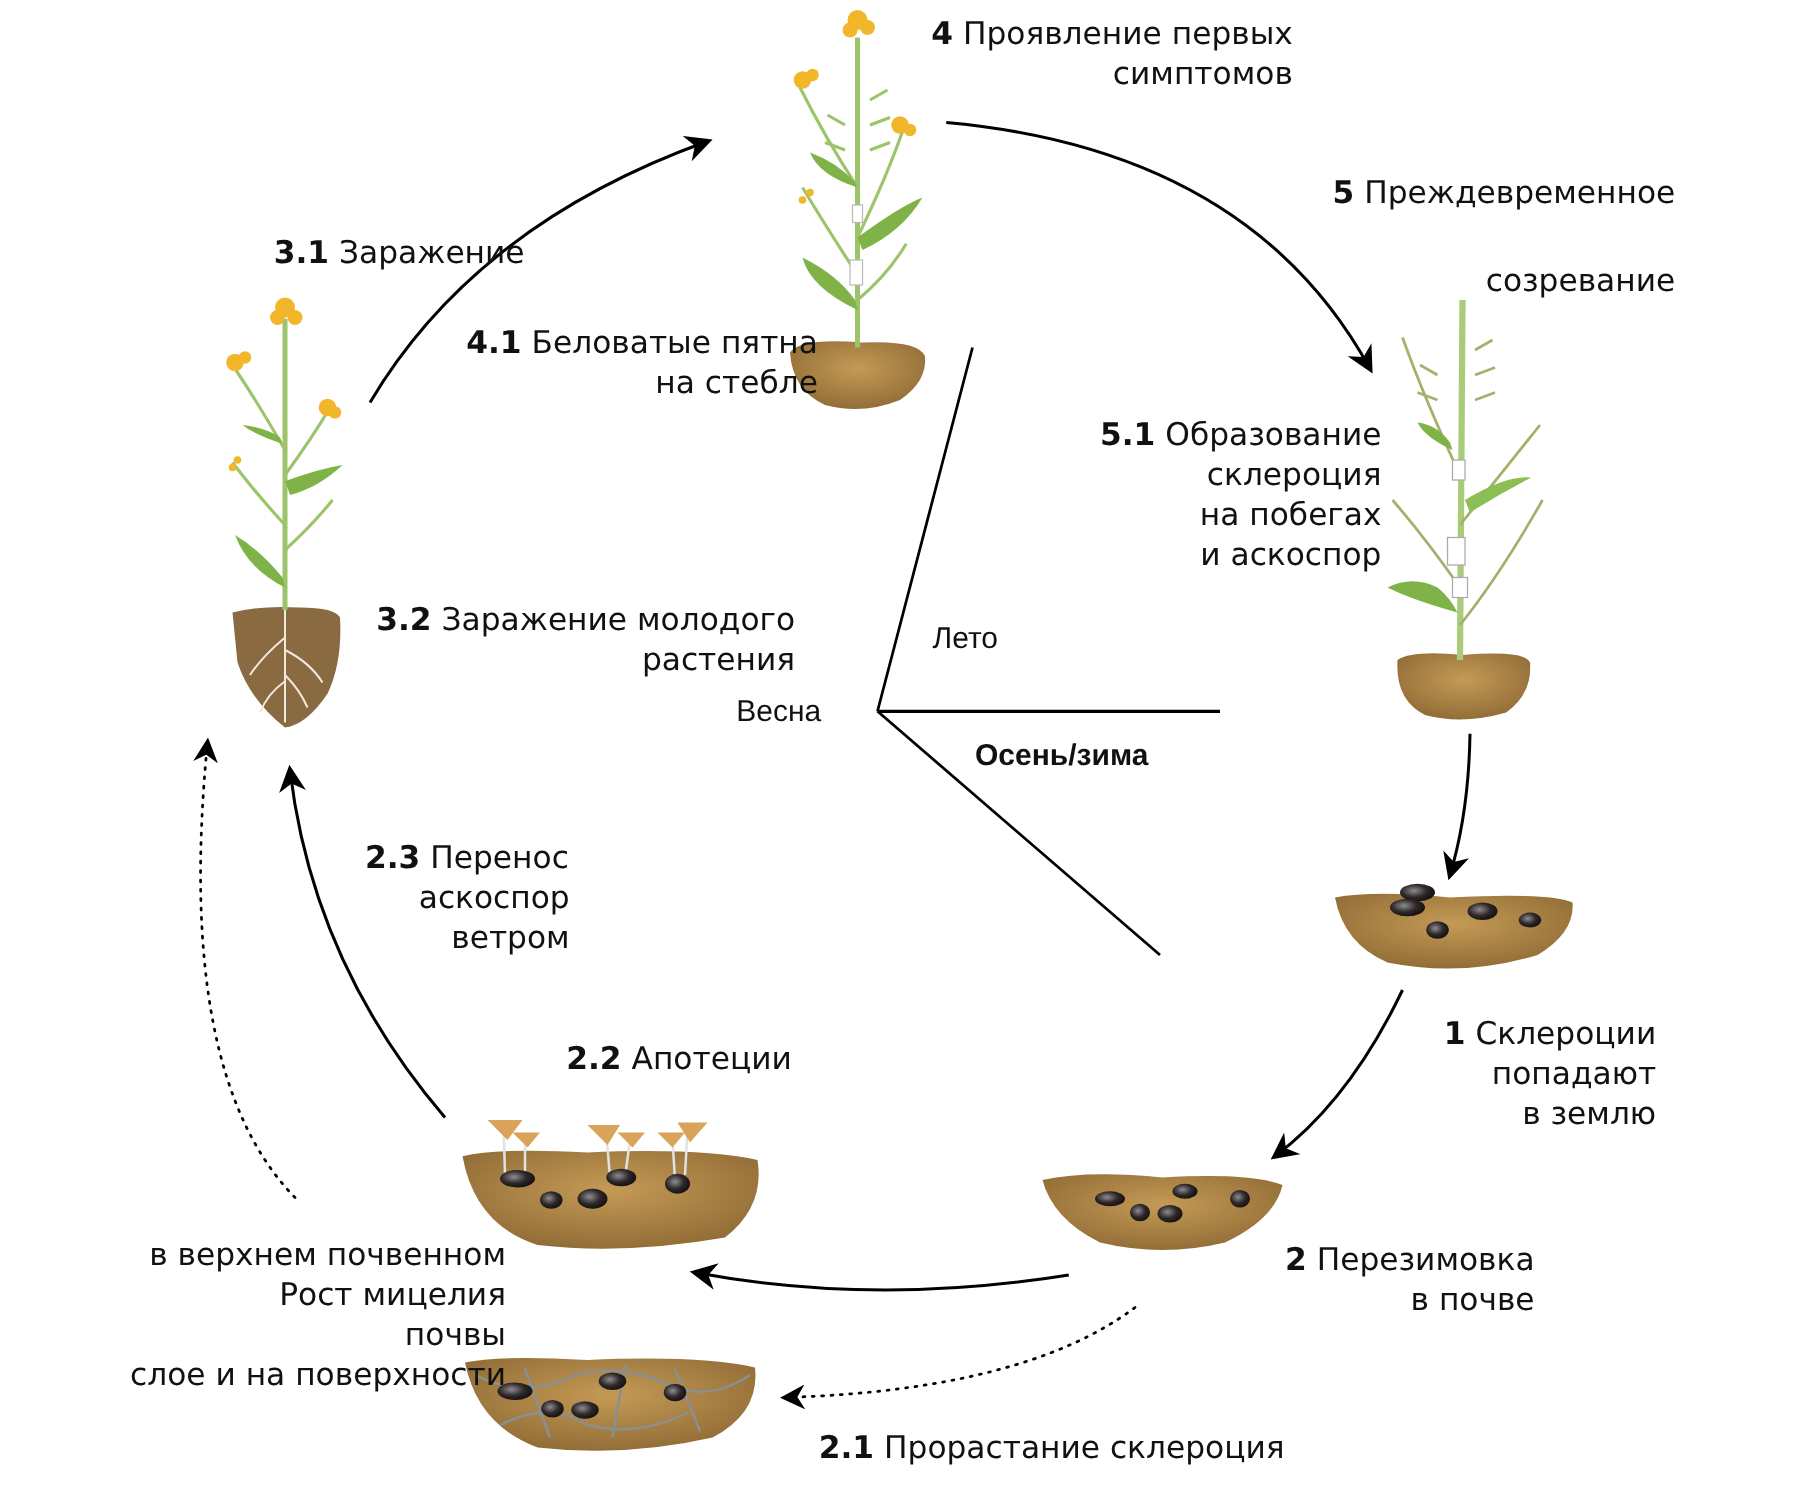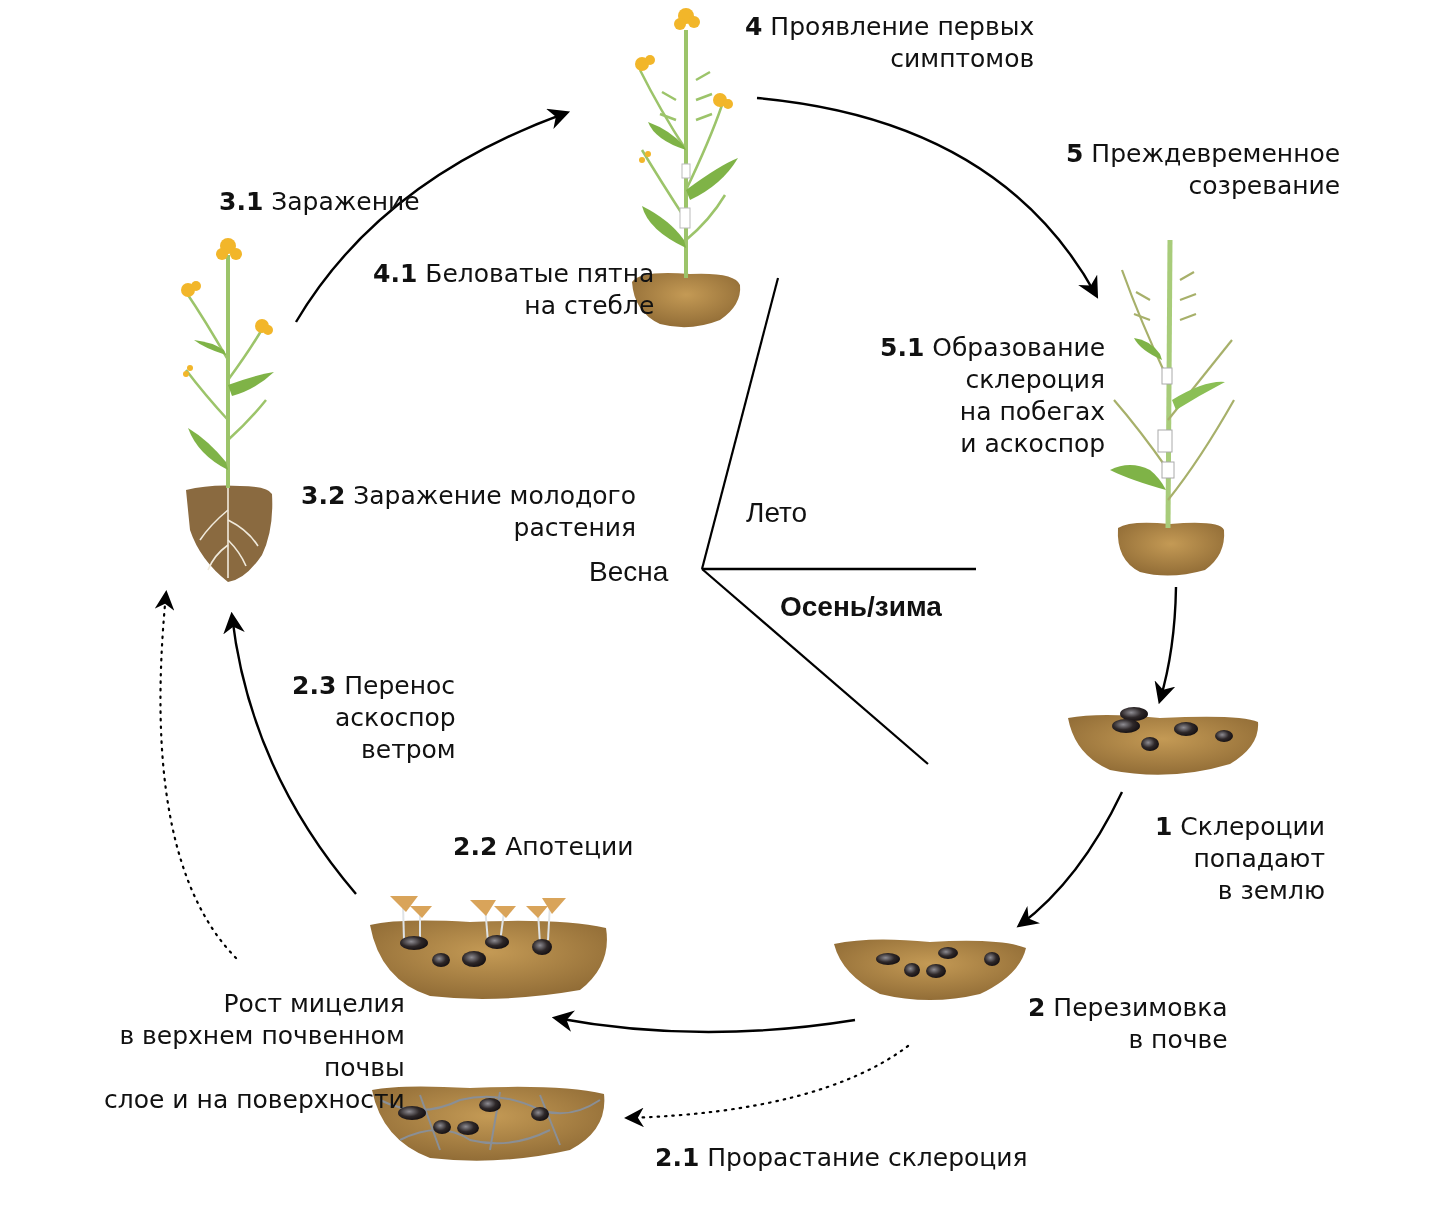--- a/index.html
+++ b/index.html
@@ -1,21 +1,21 @@
 <!DOCTYPE html>
 <html><head>
 <meta charset="utf-8">
 <style>
   html, body { margin:0; padding:0; background:#ffffff; }
   body { width:1444px; height:1208px; position:relative; overflow:hidden;
          font-family:"DejaVu Sans", sans-serif; color:#111; }
   .lbl { position:absolute; font-size:25px; line-height:32px; white-space:nowrap; }
   .lbl b { font-weight:bold; }
   .lbl .indent { display:block;text-align:right; }
-  .season { position:absolute; font-size:28px; font-family:"Liberation Sans", sans-serif; }
+  .season { position:absolute; font-size:24px; font-family:"Liberation Sans", sans-serif; }
   svg.base { position:absolute; left:0; top:0; }
 </style>
 </head>
 <body>
 
 <svg class="base" width="1444" height="1208" viewBox="0 0 1444 1208">
   <defs>
     <marker id="ah" viewBox="0 0 10 10" refX="8" refY="5" markerWidth="9" markerHeight="9" orient="auto-start-reverse">
       <path d="M0,0 L10,5 L0,10 L3,5 Z" fill="#000"></path>
     </marker>
@@ -197,21 +197,21 @@
 <div class="season" style="left:589px; top:556px;">Весна</div>
 <div class="season" style="left:780px; top:591px;font-weight:bold;">Осень/зима</div>
 
 <div class="lbl" style="left:745px; top:11px;">
   <b>4</b> <span>Проявление первых</span>
   <span class="indent" style="padding-left:22px;">симптомов</span>
 </div>
 
 <div class="lbl" style="left:1066px; top:138px;">
   <b>5</b> <span>Преждевременное</span>
-  <span class="indent" style="padding-left:20px;">созревание</span>
+  <span class="indent" style="padding-left:20px;margin-top:39px;">созревание</span>
 </div>
 
 <div class="lbl" style="left:219px; top:150px;margin-top:36px;">
   <b>3.1</b> <span>Заражение</span>
 </div>
 
 <div class="lbl" style="left:373px; top:258px;">
   <b>4.1</b> <span>Беловатые пятна</span>
   <span class="indent" style="padding-left:44px;">на стебле</span>
 </div>
@@ -243,21 +243,21 @@
 <div class="lbl" style="left:453px; top:831px;">
   <b>2.2</b> <span>Апотеции</span>
 </div>
 
 <div class="lbl" style="left:1028px; top:992px;">
   <b>2</b> <span>Перезимовка</span>
   <span class="indent" style="padding-left:20px;">в почве</span>
 </div>
 
 <div class="lbl" style="left:104px; top:988px;">
+  <span class="indent">в верхнем почвенном</span>
   <span class="indent">Рост мицелия</span>
-  <span class="indent">в верхнем почвенном</span>
   <span class="indent">почвы</span>
   <span class="indent">слое и на поверхности</span>
 </div>
 
 <div class="lbl" style="left:655px; top:1142px;">
   <b>2.1</b> <span>Прорастание склероция</span>
 </div>
 
 </body></html>

